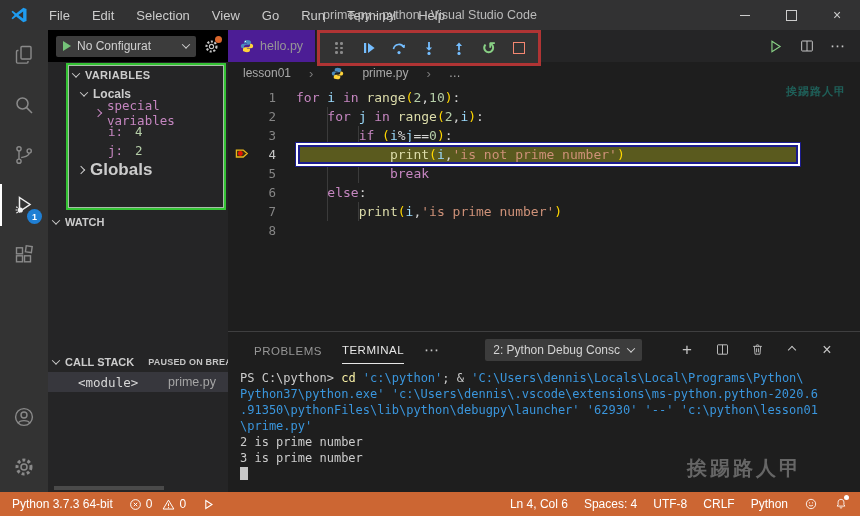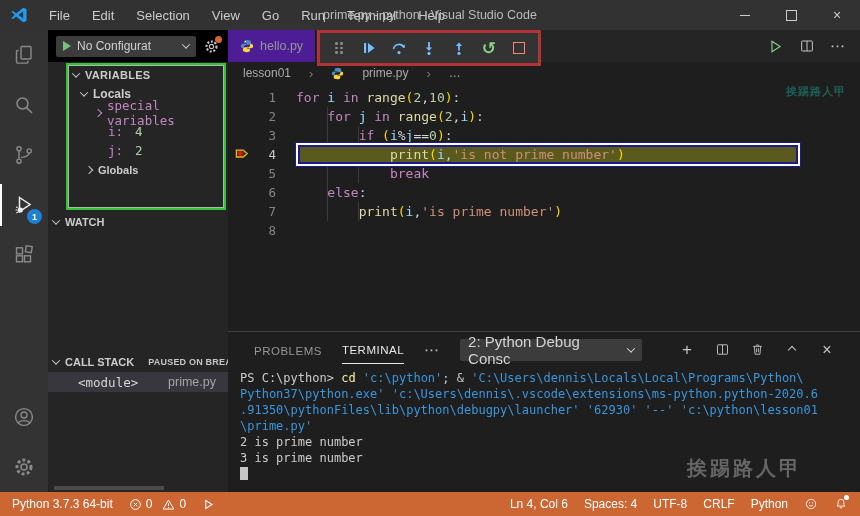--- a/index.html
+++ b/index.html
@@ -84,21 +84,21 @@
   .tok-kw{color:#C586C0}.tok-var{color:#9CDCFE}.tok-fn{color:#DCDCAA}.tok-num{color:#B5CEA8}
   .tok-str{color:#CE9178}.tok-plain{color:#D4D4D4}.tok-paren{color:#FFD700}
   .mini-watermark{position:absolute;right:14px;top:0;font-size:11px;color:#1f6b63;opacity:.85;letter-spacing:1px;font-weight:bold}
 
   
   .panel{height:160px;flex:none;border-top:1px solid #3f3f40;background:#1e1e1e;display:flex;flex-direction:column}
   .panel-header{height:35px;flex:none;display:flex;align-items:center;padding:0 24px 0 26px;gap:20px}
   .panel-tab{font-size:11.5px;letter-spacing:.5px;color:#969696;padding:9px 0 7px}
   .panel-tab.active{color:#e7e7e7;border-bottom:1px solid #e7e7e7}
   .panel-more{color:#c5c5c5;font-size:15px;letter-spacing:1px}
-  .term-select{margin-left:auto;height:22px;background:#3c3c3c;display:flex;align-items:center;gap:8px;padding:0 8px;font-size:15px;color:#d4d4d4;border-radius:2px}
+  .term-select{margin-left:auto;height:22px;background:#3c3c3c;display:flex;align-items:center;gap:8px;padding:0 8px;font-size:12px;color:#d4d4d4;border-radius:2px}
   .panel-icons{display:flex;align-items:center;gap:17px;margin-left:16px;color:#c5c5c5}
   .p-icon{display:flex;align-items:center;justify-content:center;width:18px;height:18px;font-size:15px}
 
   .term{position:relative;flex:1;padding:3px 0 0 12px;font-family:"DejaVu Sans Mono",monospace;font-size:12px;line-height:16px;overflow:hidden}
   .term-line{white-space:pre}
   .t-prompt{color:#cccccc}.t-cmd{color:#f9f1a5}.t-path{color:#3A96DD}.t-plain{color:#cccccc}
   .cursor{display:inline-block;width:8px;height:13px;background:#c6c6c6;vertical-align:-2px}
   .watermark{position:absolute;right:58px;bottom:16px;font-size:20px;font-weight:bold;color:#787878;opacity:.8;letter-spacing:3px}
 
   
@@ -223,21 +223,21 @@
         <span class="c-special">special variables</span>
       </div>
       <div class="tree-row" style="padding-left:40px">
         <span class="var-name">i:</span>
         <span class="var-val">4</span>
       </div>
       <div class="tree-row" style="padding-left:40px">
         <span class="var-name">j:</span>
         <span class="var-val">2</span>
       </div>
-      <div class="tree-row" style="padding-left:18px;font-weight:bold;font-size:11px">
+      <div class="tree-row" style="padding-left:10px;font-weight:bold;font-size:17px">
         <span class="chev right"></span>
         <span>Globals</span>
       </div>
     </div>
 
     <div class="watch-row">
       <span class="chev down"></span>
       <span>WATCH</span>
     </div>
 

